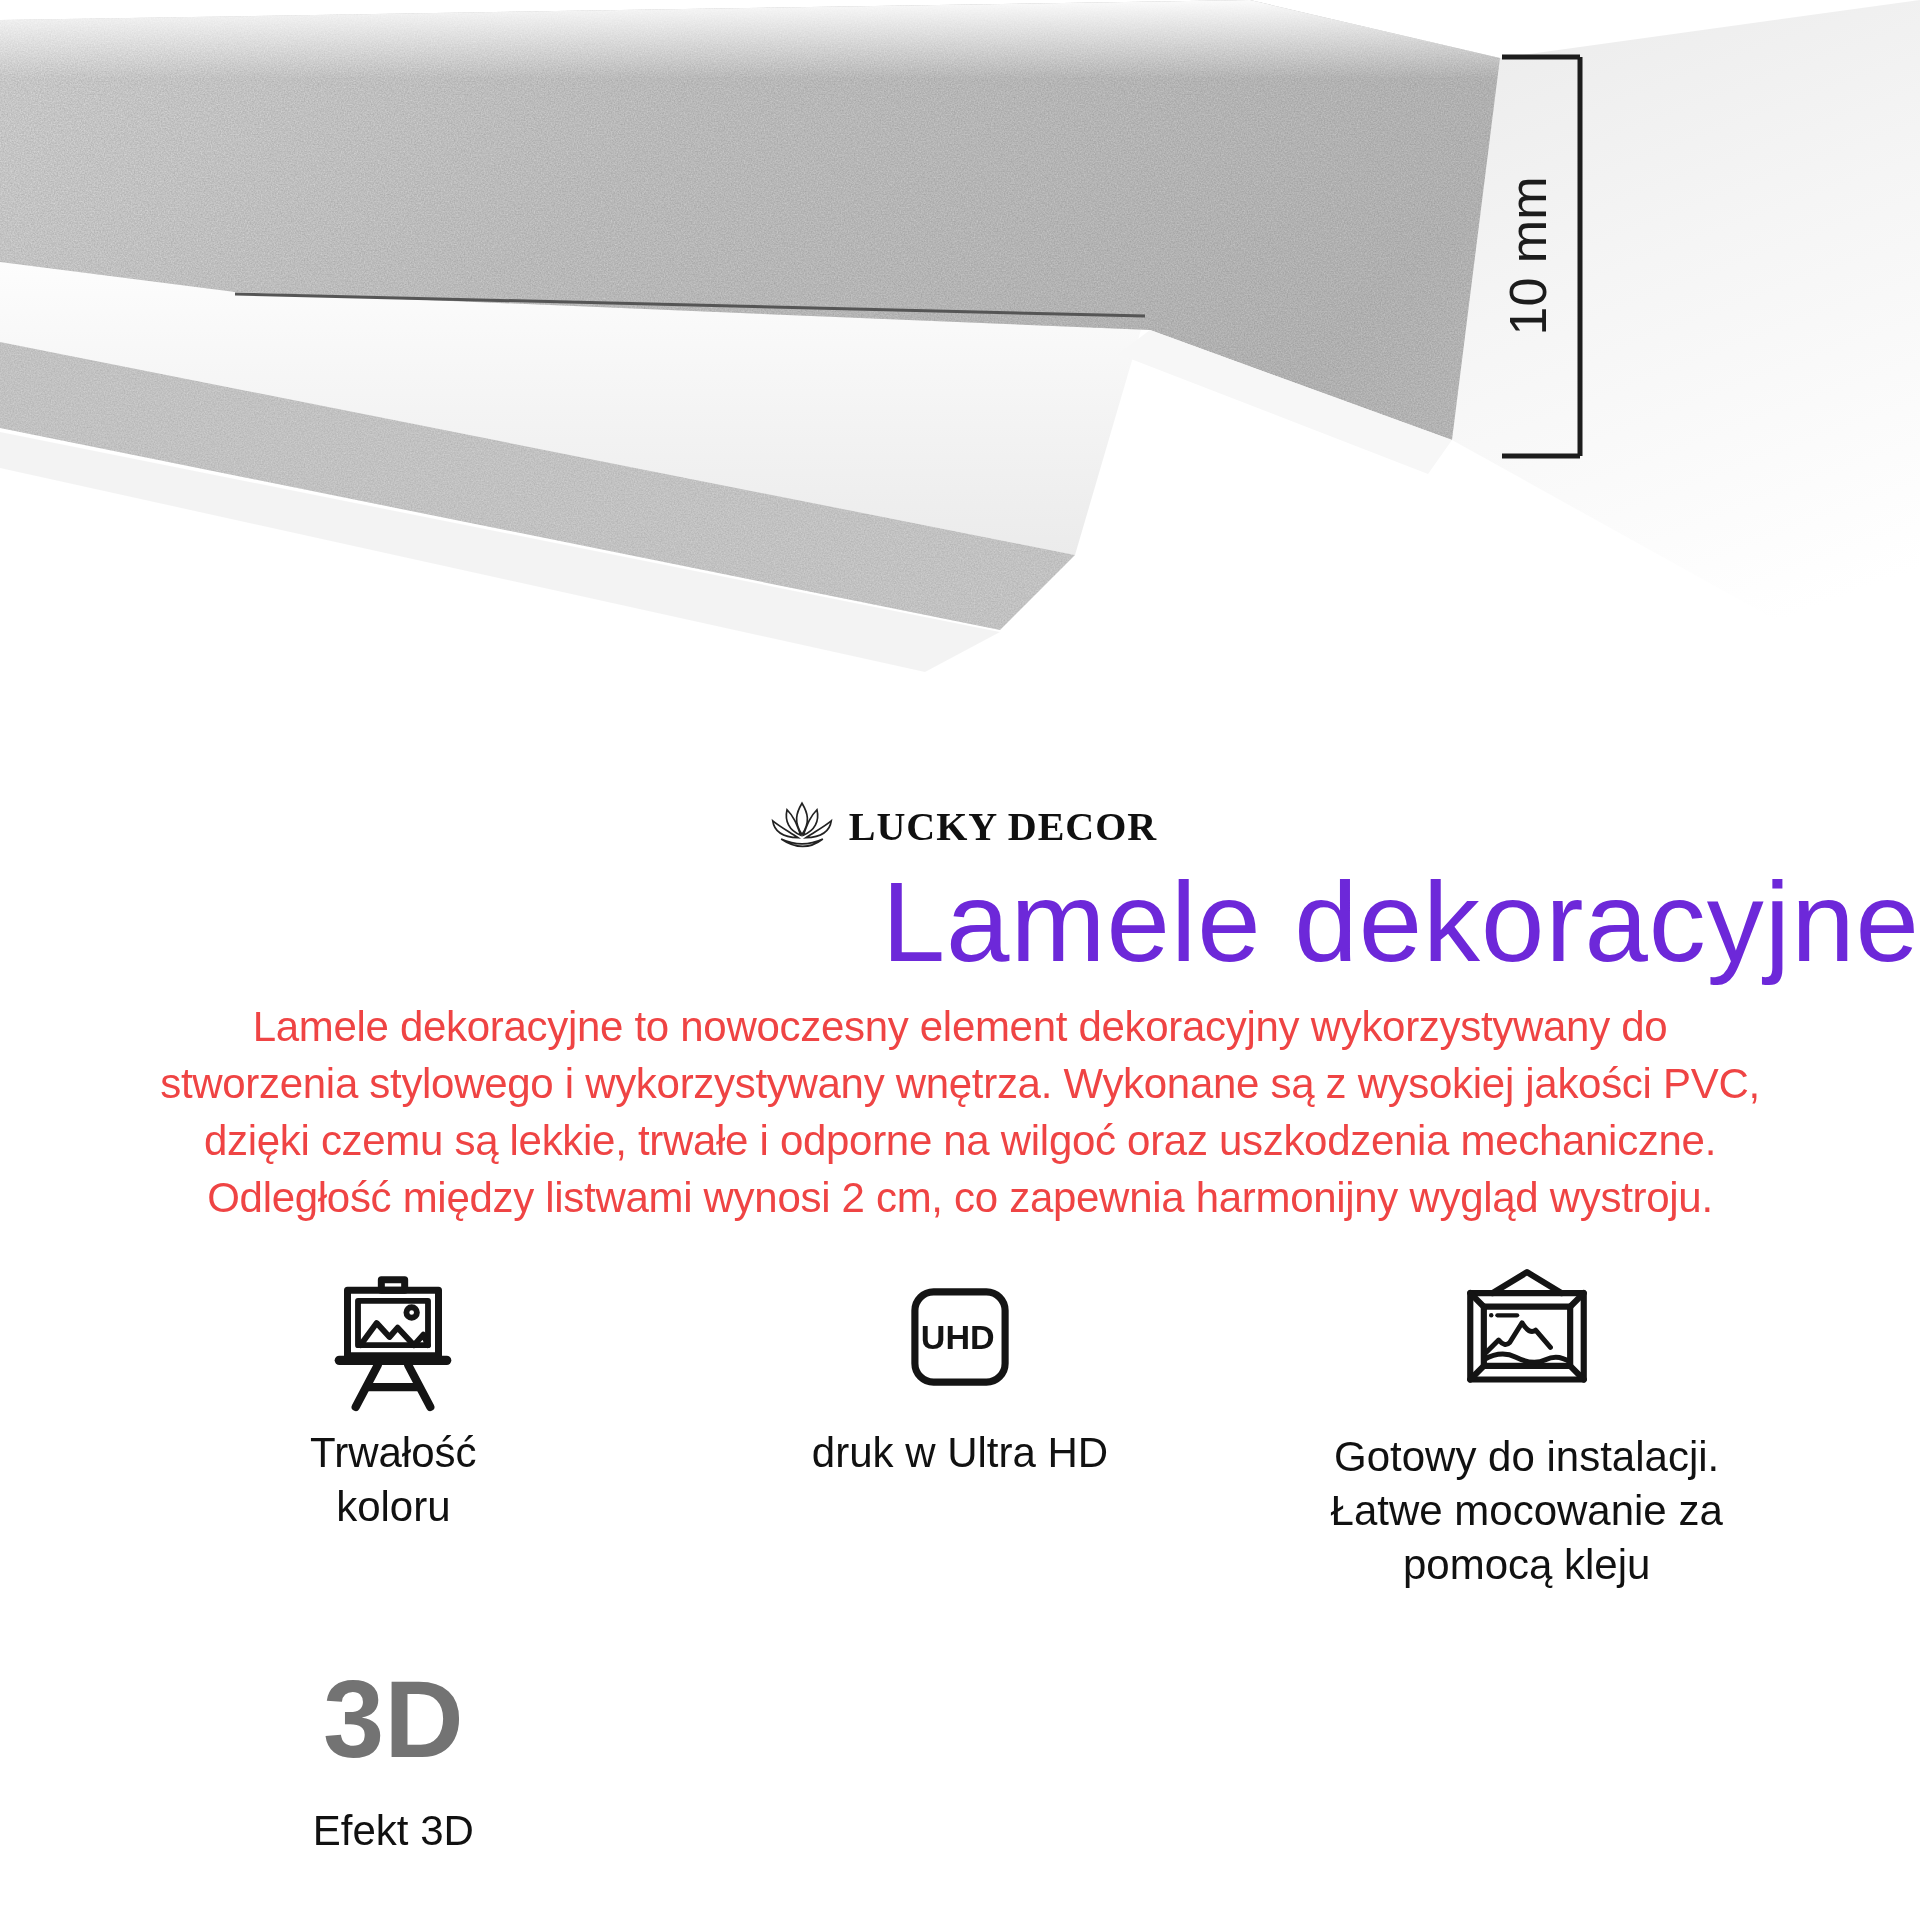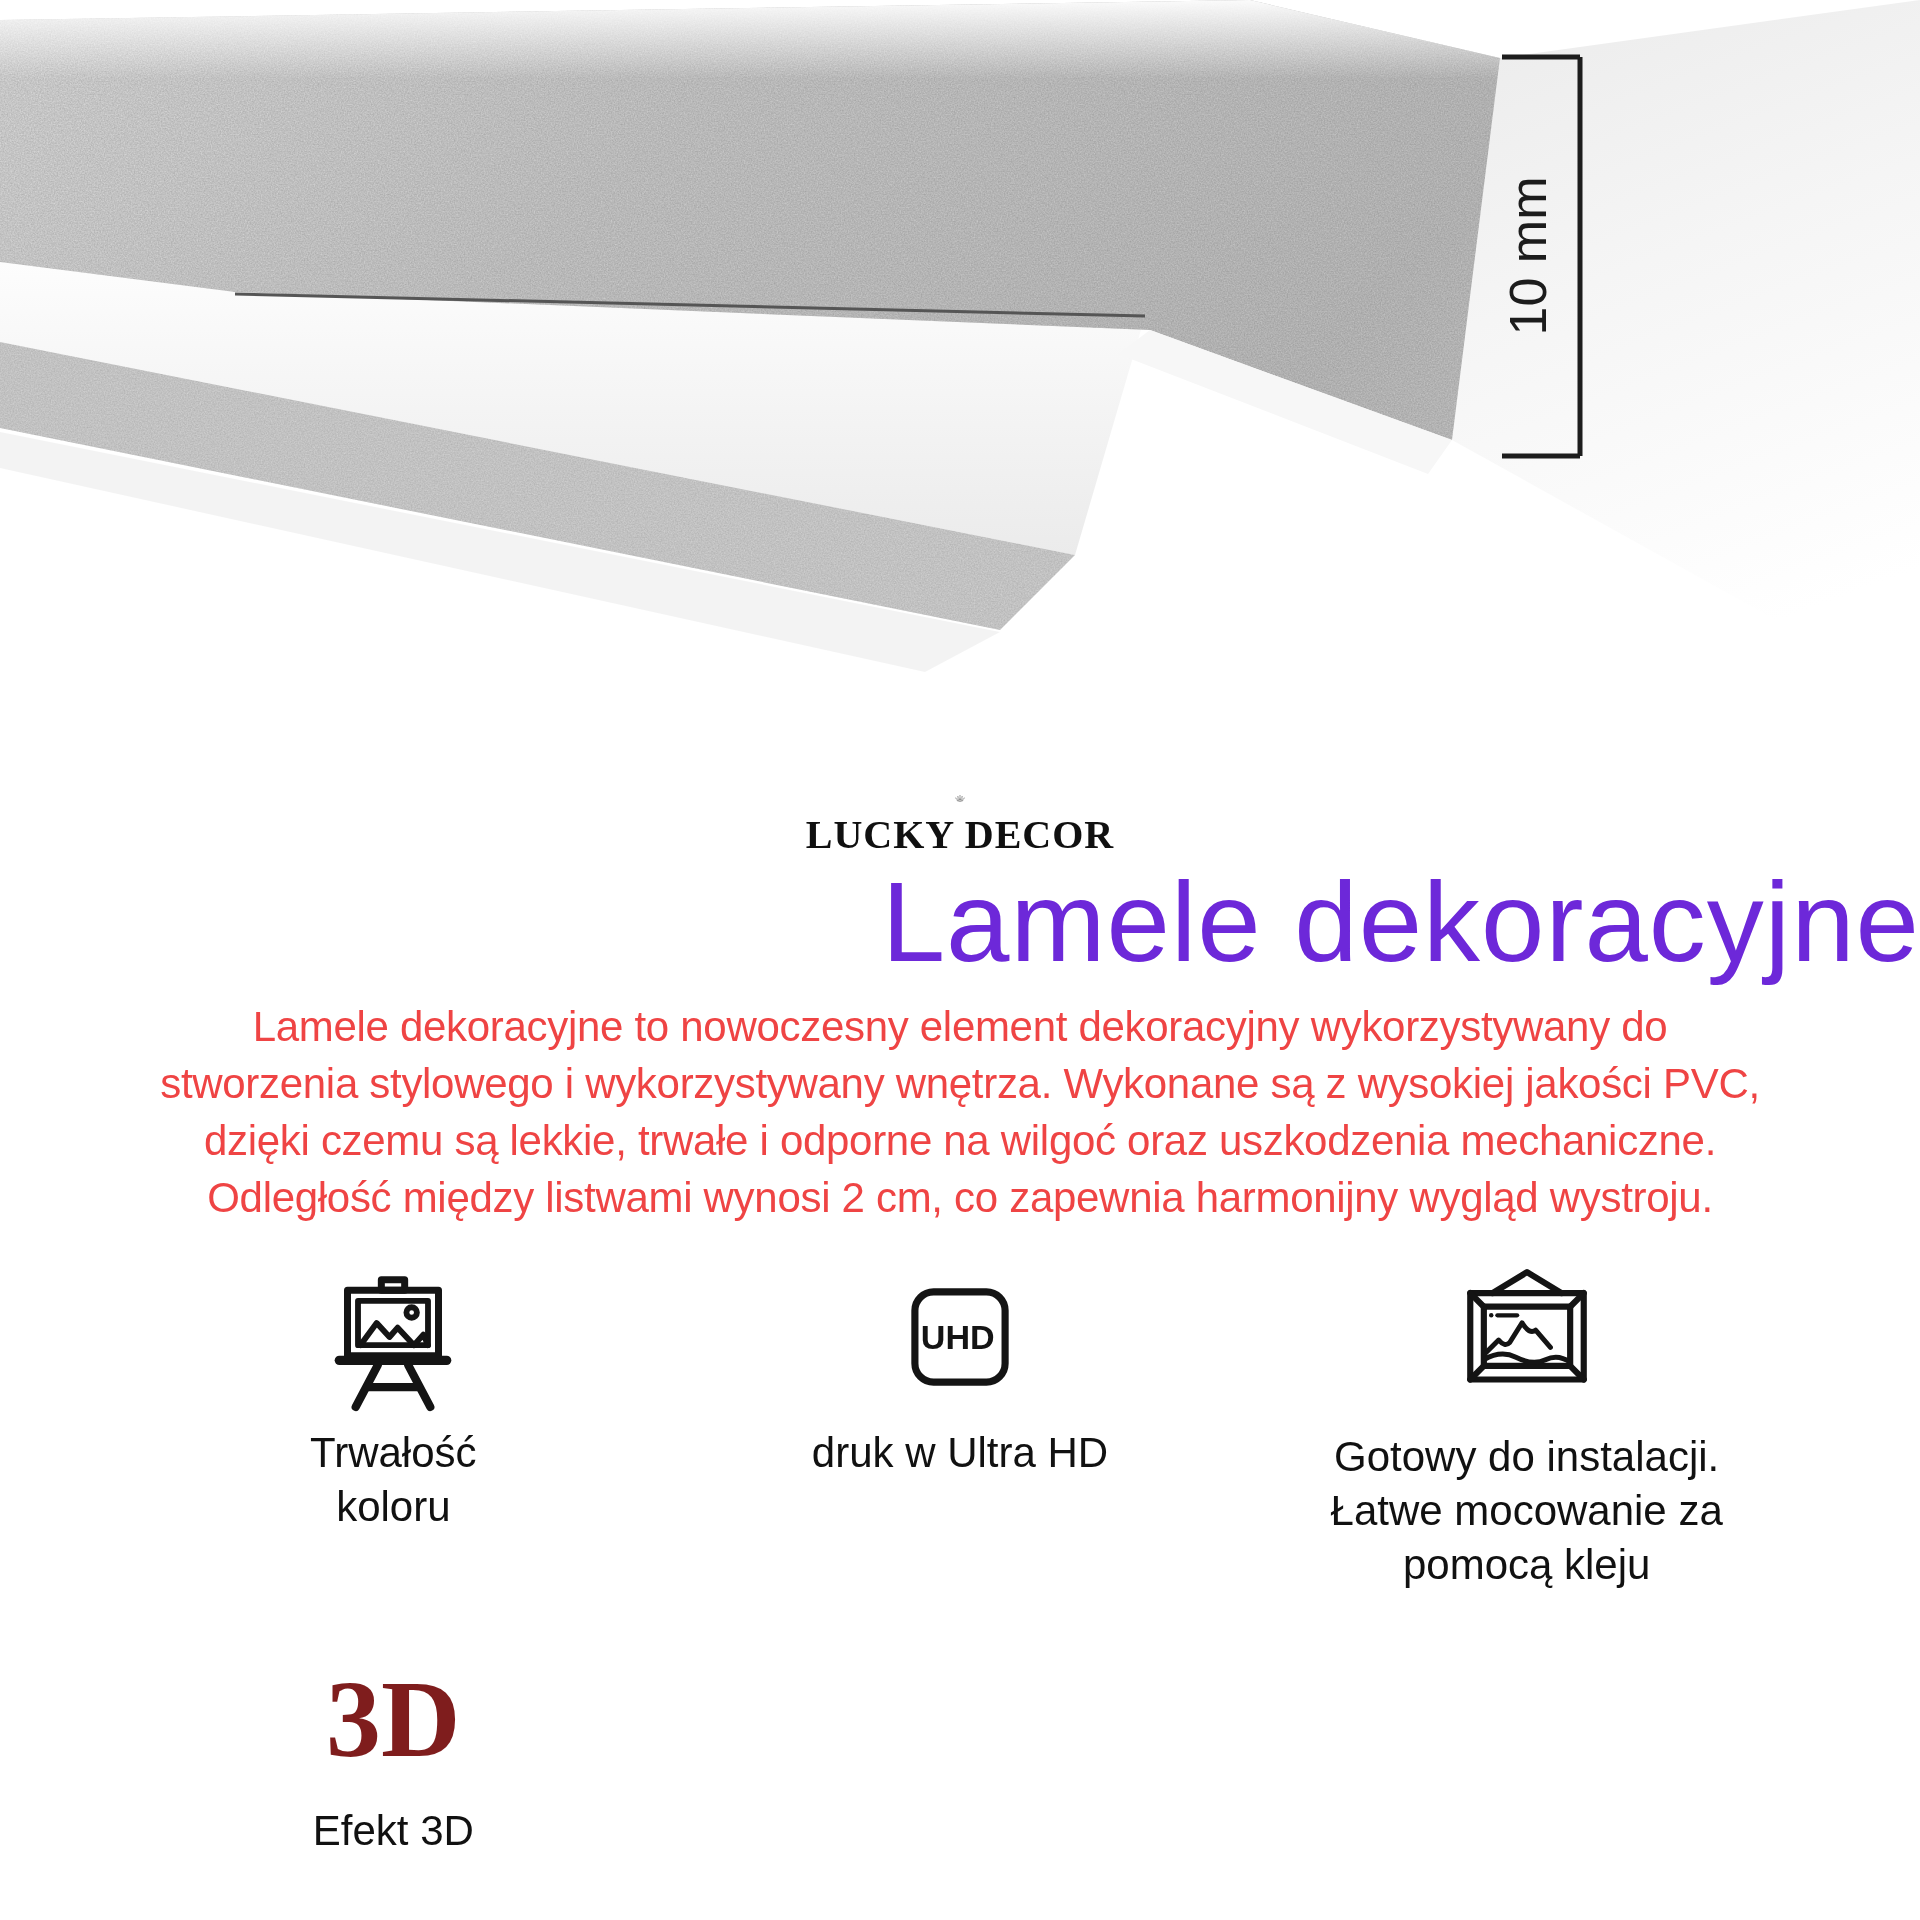--- a/index.html
+++ b/index.html
@@ -2,39 +2,39 @@
 <html><head>
 <meta charset="utf-8">
 <style>
   * { margin:0; padding:0; box-sizing:border-box; }
   html,body { width:1920px; height:1920px; background:#ffffff; }
   body { font-family:"Liberation Sans","DejaVu Sans",sans-serif; color:#141414; overflow:hidden; }
 
   .photo { position:relative; width:1920px; height:790px; }
   .photo svg { display:block; }
 
-  .brand { display:flex; align-items:center; justify-content:center; gap:8px; height:64px; margin-top:4px;flex-direction:column; }
+  .brand { display:flex; align-items:center; justify-content:center; gap:8px; height:64px; margin-top:4px; }
   .lotus { width:78px; height:60px; }
   .brand-name { font-family:"Liberation Serif","DejaVu Serif",serif; font-weight:bold;
                 font-size:40px; letter-spacing:1px; color:#101010; }
 
   .title { text-align:right; font-size:114px; font-weight:400; letter-spacing:1px;
            color:#6d28d9; line-height:1.12; }
 
   .desc { margin-top:12px; text-align:center; font-size:42px; line-height:57px;
           letter-spacing:-0.3px; color:#ef4444; }
   .desc div { white-space:nowrap; }
 
   .features { width:1700px; margin:38px auto 0; display:grid;
               grid-template-columns:1fr 1fr 1fr; row-gap:46px; }
   .cell { display:flex; flex-direction:column; align-items:center; text-align:center; }
   .icon-box { height:150px; display:flex; align-items:flex-end; justify-content:center; margin-bottom:12px; }
   .row2 .icon-box { height:150px; margin-bottom:16px; }
   .caption { font-size:42px; line-height:54px; color:#111; }
-  .threeD { font-size:110px; font-weight:bold; color:#7f1d1d; line-height:1; padding-bottom:14px;font-family:Liberation Serif, serif; }
+  .threeD { font-size:110px; font-weight:bold; color:#737373; line-height:1; padding-bottom:14px; }
 
   svg.fe { overflow:visible; }
 </style>
 </head>
 <body>
 
 <div class="photo">
   <svg width="1920" height="790" viewBox="0 0 1920 790" xmlns="http://www.w3.org/2000/svg">
     <defs>
       <filter id="grain" x="0" y="0" width="100%" height="100%">

